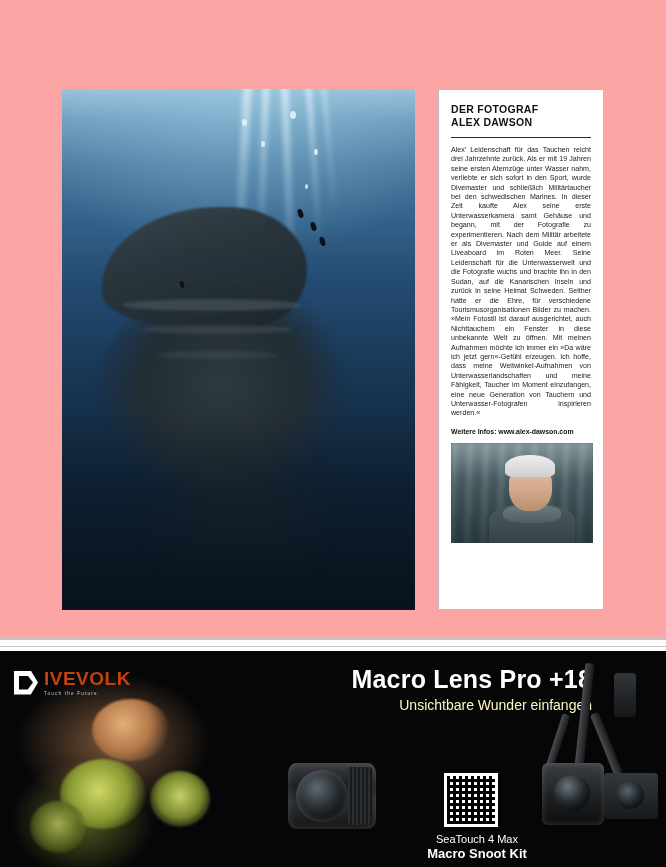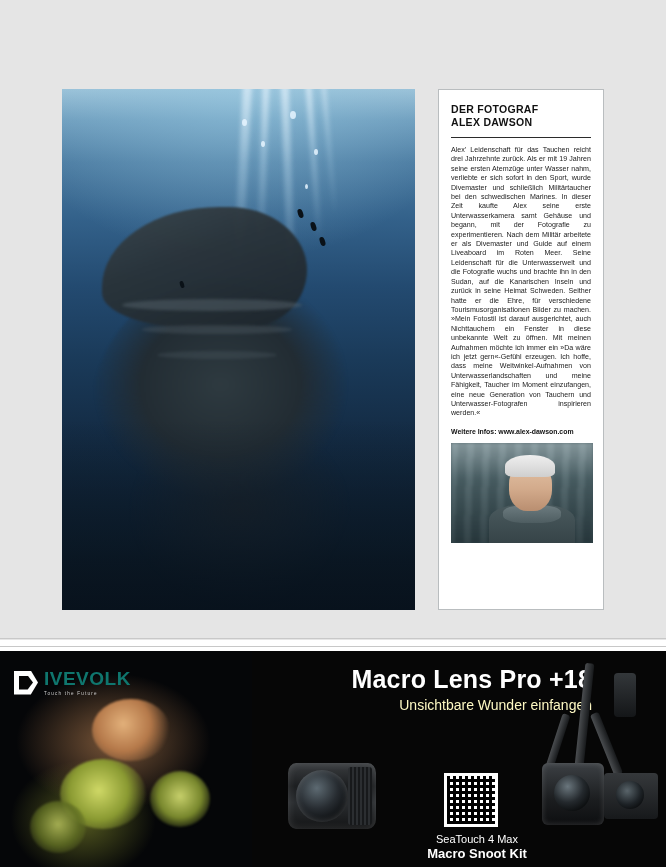--- a/index.html
+++ b/index.html
@@ -14,21 +14,21 @@
     overflow: hidden;
     position: relative;
   }
 
   
   .page {
     position: absolute;
     left: 0; top: 0;
     width: 666px;
     height: 640px;
-    background: #e5e5e5;
+    background: #fca5a5;
   }
 
   
   .photo {
     position: absolute;
     left: 62px;
     top: 89px;
     width: 353px;
     height: 521px;
     background:
@@ -230,21 +230,21 @@
   }
   .ad-logo .mark::after {
     content: "";
     position: absolute;
     left: 5px; top: 5px;
     width: 14px; height: 14px;
     background: #060606;
     clip-path: polygon(0 0, 62% 0, 100% 50%, 62% 100%, 0 100%);
   }
   .ad-logo .brand {
-    color: #0f766e;
+    color: #c2410c;
     font-size: 19px;
     font-weight: bold;
     letter-spacing: .5px;
     line-height: 19px;
   }
   .ad-logo .tagline {
     color: #cfcfcf;
     font-size: 4.6px;
     letter-spacing: 1.2px;
     margin-top: 2px;

